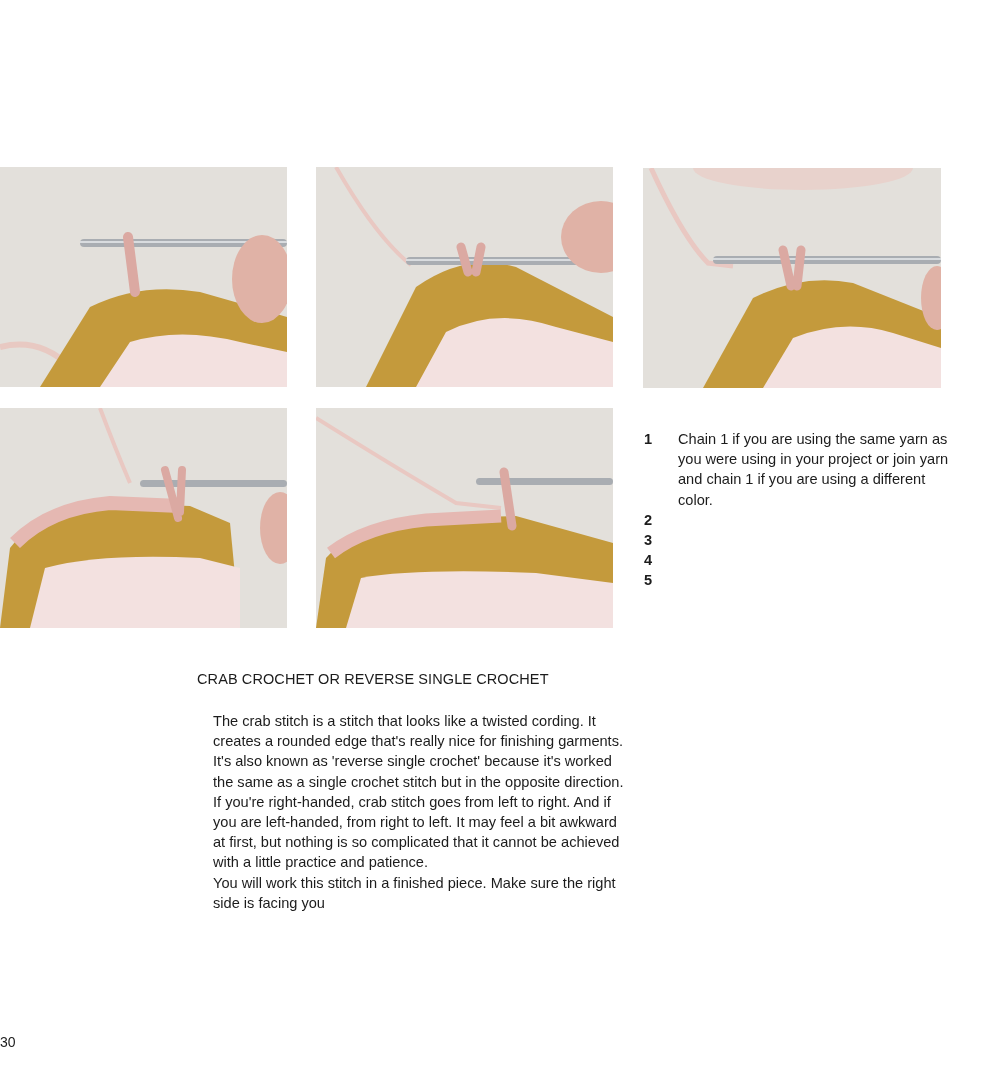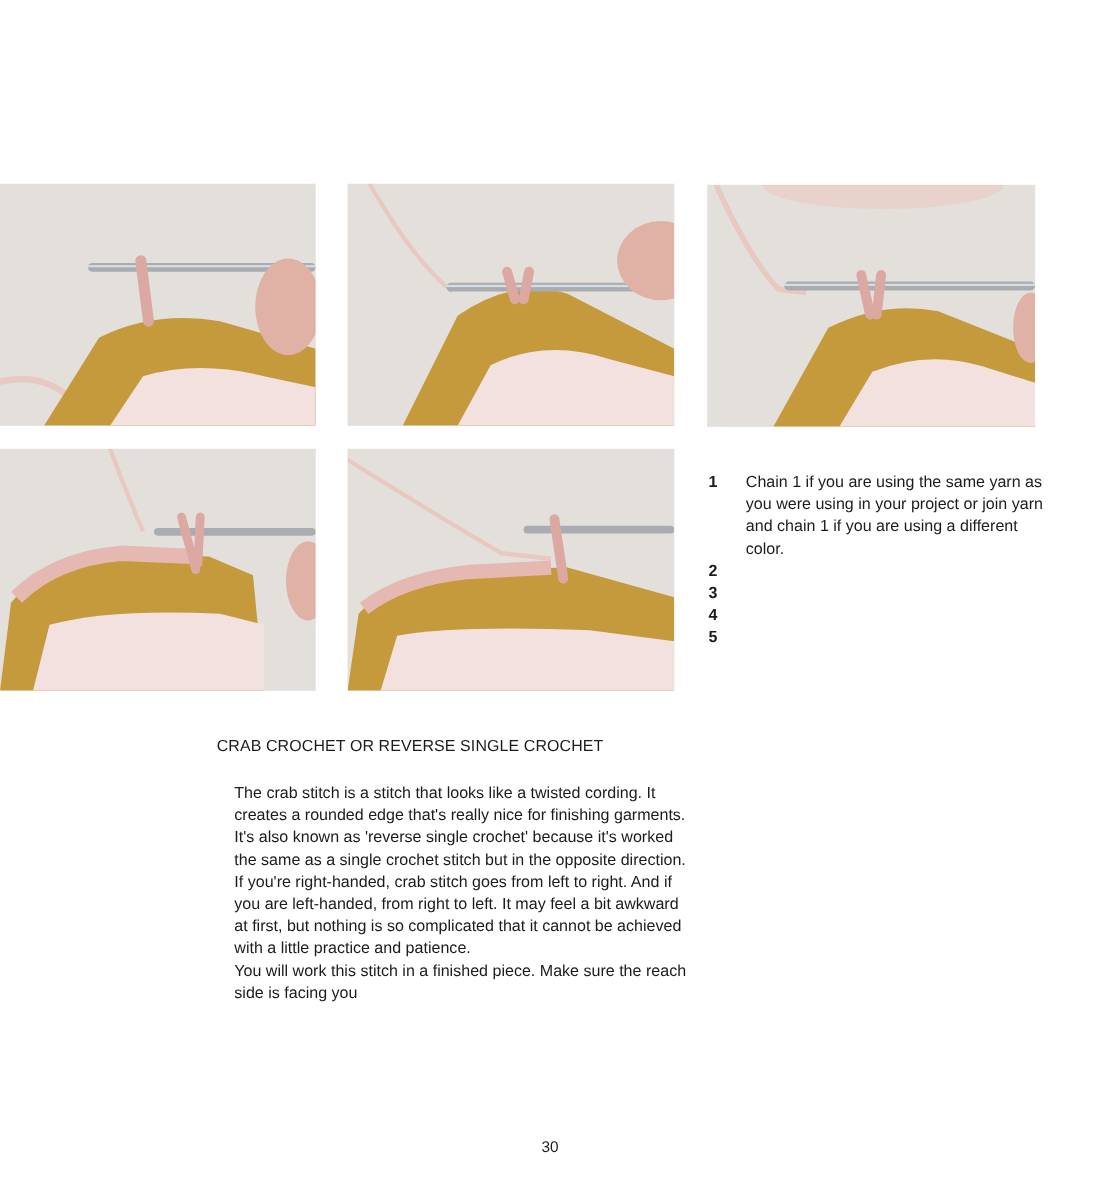--- a/index.html
+++ b/index.html
@@ -15,21 +15,21 @@
 
   .heading { position:absolute; left:197px; top:671px; font-size:14.5px; letter-spacing:0.1px; }
   .body-text { position:absolute; left:213px; top:711px; width:420px; font-size:14.6px; line-height:20.2px; }
   .body-text p { margin:0; }
 
   .steps { position:absolute; left:644px; top:429px; width:310px; font-size:14.6px; line-height:20.2px; }
   .step { display:flex; }
   .step-num { width:34px; flex:none; font-weight:bold; }
   .step-text { flex:1; }
 
-  .page-number { position:absolute; left:0; width:1000px; top:1034px; text-align:center; font-size:14px; }
+  .page-number { position:absolute; left:0; width:1000px; top:1034px; text-align:left; font-size:14px; }
 </style>
 </head>
 <body>
 
 <div class="photo" id="p1">
   <svg viewBox="0 0 287 220" preserveAspectRatio="none">
     <rect width="287" height="220" fill="#e3e0db"></rect>
     <path d="M0 180 Q40 170 70 200" stroke="#e8c9c2" stroke-width="6" fill="none"></path>
     <path d="M40 220 L90 140 Q140 115 200 125 L287 150 L287 220 Z" fill="#c49a3c"></path>
     <path d="M100 220 L130 175 Q180 160 240 175 L287 185 L287 220 Z" fill="#f3e1e0"></path>
@@ -90,21 +90,21 @@
     <rect x="160" y="70" width="137" height="7" rx="3.5" fill="#a9adb2"></rect>
     <path d="M188 64 L196 118" stroke="#dba9a2" stroke-width="9" stroke-linecap="round"></path>
   </svg>
 </div>
 
 <div class="heading">CRAB CROCHET OR REVERSE SINGLE CROCHET</div>
 
 <div class="body-text">
   <p>The crab stitch is a stitch that looks like a twisted cording. It creates a rounded edge that's really nice for finishing garments.</p>
   <p>It's also known as 'reverse single crochet' because it's worked the same as a single crochet stitch but in the opposite direction. If you're right-handed, crab stitch goes from left to right. And if you are left-handed, from right to left. It may feel a bit awkward at first, but nothing is so complicated that it cannot be achieved with a little practice and patience.</p>
-  <p>You will work this stitch in a finished piece. Make sure the reach side is facing you</p>
+  <p>You will work this stitch in a finished piece. Make sure the right side is facing you</p>
 </div>
 
 <div class="steps">
   <div class="step">
     <span class="step-num">1</span>
     <span class="step-text">Chain 1 if you are using the same yarn as you were using in your project or join yarn and chain 1 if you are using a different color.</span>
   </div>
   <div class="step">
     <span class="step-num">2</span>
   </div>

